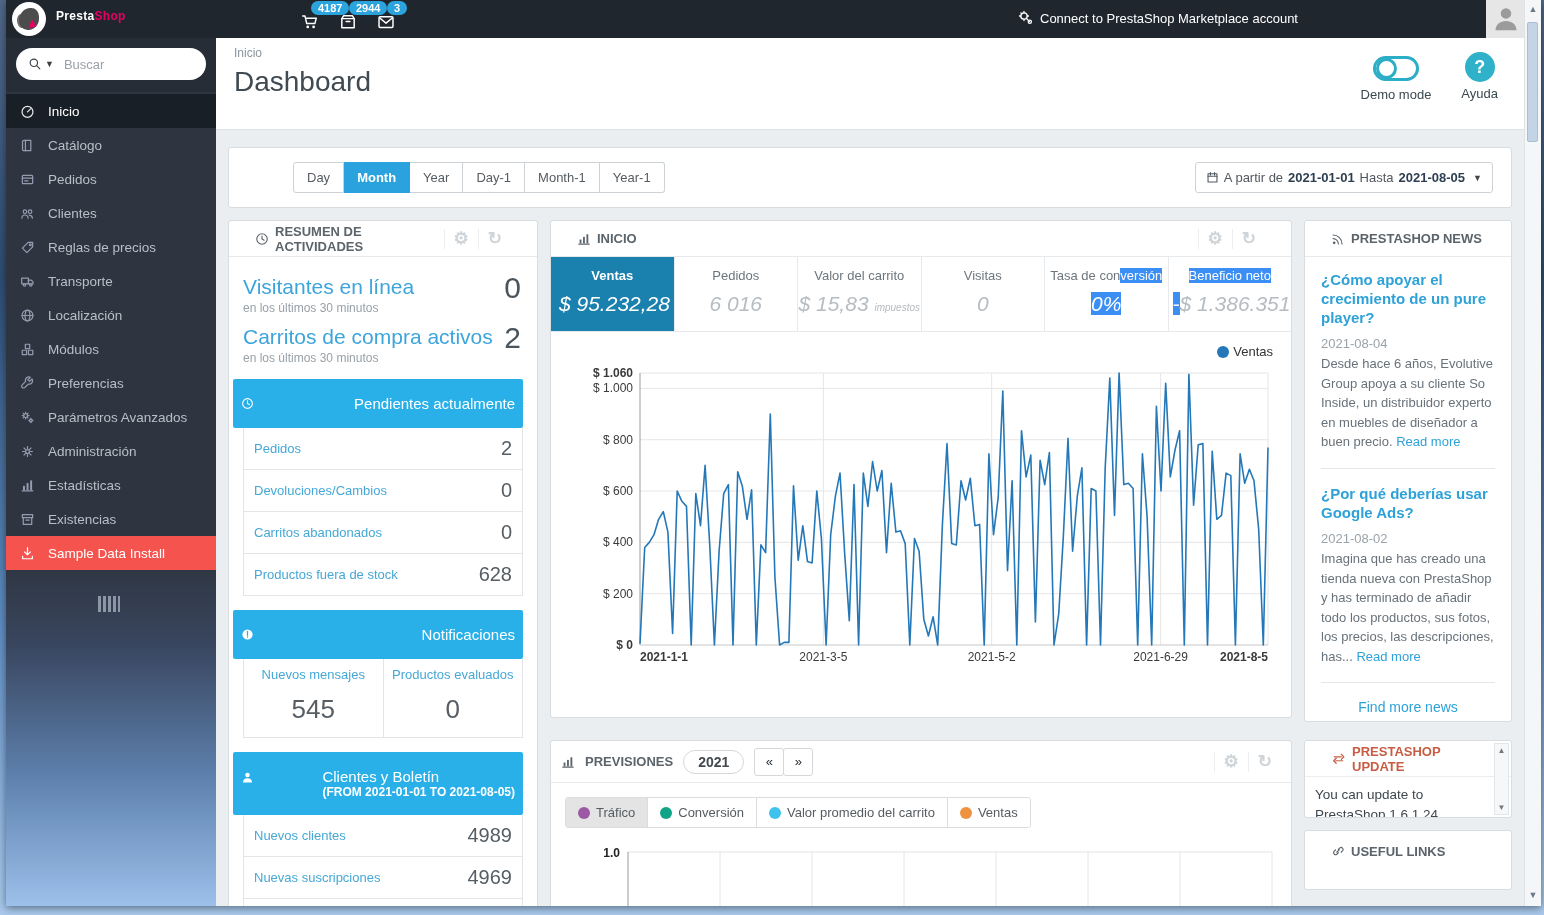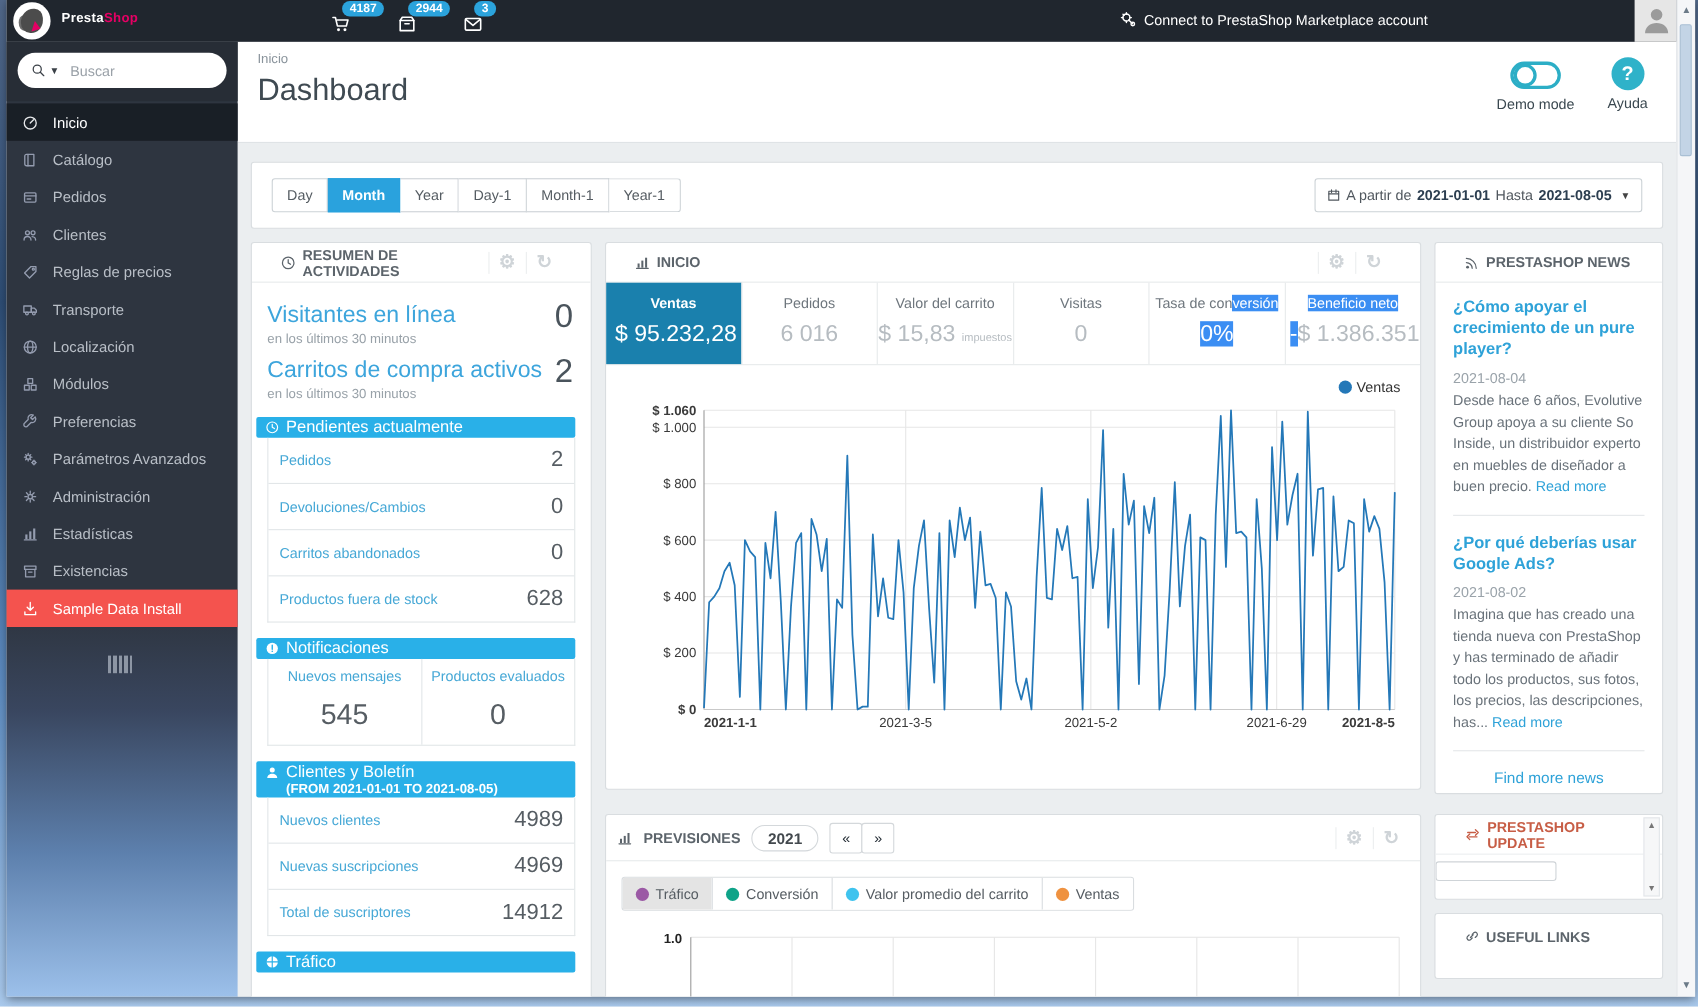--- a/index.html
+++ b/index.html
@@ -12,21 +12,21 @@
   .window { position:absolute; left:6px; top:0; width:1535px; height:906px; background:#ebeef0; box-shadow:0 2px 8px rgba(0,0,0,.45); }
 
   
   .topbar { position:absolute; left:0; top:0; width:100%; height:38px; background:#20262e; color:#fff; z-index:30; }
   .logo { position:absolute; left:6px; top:2px; width:34px; height:34px; border-radius:50%; background:#fff; overflow:hidden; }
   .logo .blob { position:absolute; left:7px; top:6px; width:20px; height:22px; background:#4c4c4c; border-radius:60% 40% 55% 45%; }
   .logo .tail { position:absolute; left:5px; top:12px; width:9px; height:14px; background:#6e6e6e; border-radius:50% 50% 0 60%; }
   .logo .beak { position:absolute; left:18px; top:18px; width:0; height:0; border-left:7px solid #e50064; border-top:5px solid transparent; border-bottom:5px solid transparent; transform:rotate(18deg); }
   .brand { position:absolute; left:50px; top:9px; font-size:12px; font-weight:bold; letter-spacing:.3px; }
   .brand .shop { color:#e50064; }
-  .tb-badges { position:absolute; left:295px; top:7px; display:flex; gap:38px; }
+  .tb-badges { position:absolute; left:295px; top:7px; display:flex; gap:16px; }
   .tb-ic { position:relative; width:22px; height:24px; color:#fff; cursor:pointer; }
   .tb-ic svg { position:absolute; bottom:0; left:0; }
   .badge { position:absolute; top:-6px; left:10px; background:#2ba3dc; color:#fff; font-size:11px; font-weight:bold; padding:1px 7px; border-radius:9px; white-space:nowrap; }
   .quick { position:absolute; left:472px; top:11px; font-size:13px; color:#fff; cursor:pointer;margin-top:28px; }
   .marketplace { position:absolute; left:1012px; top:10px; font-size:13px; color:#fff; display:flex; align-items:center; gap:6px; cursor:pointer; }
   .avatar { position:absolute; right:17px; top:0; width:38px; height:38px; background:#e6e6e6; }
   .avatar svg { margin:3px 0 0 5px; color:#9b9b9b; }
 
   
   .sidebar { position:absolute; left:0; top:38px; width:210px; height:868px;
@@ -50,21 +50,21 @@
   .pageheader { background:#fff; height:92px; border-bottom:1px solid #dfe3e6; position:relative; padding:8px 0 0 18px; }
   .crumb { font-size:12px; color:#8a949c; }
   .ptitle { font-size:28px; color:#3f4a52; margin-top:6px; font-weight:400; }
   .htools { position:absolute; right:26px; top:14px; display:flex; gap:30px; text-align:center; }
   .htool { font-size:13px; color:#3a4850; cursor:pointer; }
   .toggle { width:46px; height:25px; border:3px solid #2caec6; border-radius:14px; margin:4px auto 6px auto; position:relative; }
   .toggle .knob { position:absolute; left:0px; top:-1px; width:21px; height:21px; border:3px solid #2caec6; border-radius:50%; background:#fff; }
   .qmark { width:30px; height:30px; border-radius:50%; background:#2fb2c9; color:#fff; font-weight:bold; font-size:18px; line-height:30px; margin:0 auto 4px auto; }
 
   .filtercard { margin:17px 12px 0 12px; background:#fff; border:1px solid #d9dde0; border-radius:3px; padding:14px 18px; display:flex; justify-content:space-between; align-items:center; }
-  .bgroup { display:flex; }
+  .bgroup { display:flex;margin-left:46px; }
   .bgroup .fb { border:1px solid #ccd2d6; border-left-width:0; background:#fff; color:#555c62; font-size:13px; padding:7px 13px; cursor:pointer; font-family:"Liberation Sans",sans-serif; }
   .bgroup .fb:first-child { border-left-width:1px; border-radius:3px 0 0 3px; }
   .bgroup .fb:last-child { border-radius:0 3px 3px 0; }
   .bgroup .fb.on { background:#2aa2dd; border-color:#2aa2dd; color:#fff; font-weight:bold; }
   .datebtn { border:1px solid #ccd2d6; border-radius:3px; background:#fff; font-size:13px; color:#50575e; padding:7px 10px; display:flex; align-items:center; gap:5px; cursor:pointer; }
   .datebtn b { color:#2c3e50; }
   .datebtn .caret { font-size:9px; color:#444; margin-left:3px; }
 
   .cols { display:flex; gap:12px; margin:12px; align-items:flex-start; }
   .card { background:#fff; border:1px solid #d9dde0; border-radius:3px; overflow:hidden; position:relative; }
@@ -73,41 +73,41 @@
   .hicons { margin-left:auto; display:flex; align-items:center; gap:0; }
   .hicons span { color:#cfd4d8; font-size:17px; padding:0 9px; cursor:pointer; border-left:1px solid #eceeef; line-height:20px; }
 
   
   .col1 { width:310px; }
   .actcard { height:690px; }
   .bigstat { padding:10px 14px 0 14px; position:relative; }
   .bigstat .t { color:#3da5dc; font-size:21px; }
   .bigstat .s { color:#98a1a8; font-size:12px; margin-top:2px; }
   .bigstat .v { position:absolute; right:16px; top:6px; font-size:30px; color:#4a545c; font-weight:300; }
-  .secbar { margin:14px 14px 0 4px; background:#29b0e8; color:#fff; font-size:15px; padding:1px 8px; border-radius:2px; display:flex; align-items:center; gap:6px; }
+  .secbar { margin:14px 14px 0 4px; background:#29b0e8; color:#fff; font-size:15px; padding:16px 8px; border-radius:2px; display:flex; align-items:center; gap:6px;justify-content:space-between; }
   .secbar .sub { display:block; font-size:12px; font-weight:bold; }
   .rows { margin:0 14px; border:1px solid #e2e6e8; border-top:0; }
   .arow { display:flex; align-items:center; justify-content:space-between; padding:9px 10px; border-top:1px solid #e2e6e8; cursor:pointer; }
   .arow:first-child { border-top:0; }
   .arow .l { color:#46a8d6; font-size:13px; }
   .arow .v { color:#565d63; font-size:20px; font-weight:300; }
   .twocol { margin:0 14px; border:1px solid #e2e6e8; border-top:0; display:flex; }
   .tc { flex:1; text-align:center; padding:8px 4px 12px 4px; cursor:pointer; }
   .tc + .tc { border-left:1px solid #e2e6e8; }
   .tc .l { color:#46a8d6; font-size:13px; }
   .tc .v { color:#565d63; font-size:26px; font-weight:300; margin-top:12px; }
 
   
   .col2 { width:742px; }
   .iniciocard { height:498px; }
   .metrics { display:flex; border-bottom:1px solid #e7eaec; }
   .metric { flex:1; height:74px; border-left:1px solid #e7eaec; text-align:center; overflow:hidden; cursor:pointer; }
   .metric:first-child { border-left:0; }
   .metric .lbl { font-size:13px; color:#6e767d; margin-top:11px; white-space:nowrap; }
-  .metric .val { font-size:21px; color:#b6bcc1; font-weight:300; margin-top:9px; white-space:nowrap; }
+  .metric .val { font-size:21px; color:#b6bcc1; font-weight:300; margin-top:9px; white-space:nowrap;font-style:italic; }
   .metric .val small { font-size:10px; }
   .metric.sales { background:#1a80ad; }
   .metric.sales .lbl { color:#fff; font-weight:bold; }
   .metric.sales .val { color:#fff; text-align:left; padding-left:8px; }
   .metric.clipleft .val { text-align:left; padding-left:4px; }
   .sel { background:#3b8ef3; color:#fff; }
   .legend { text-align:right; padding:12px 18px 0 0; font-size:13px; color:#333; }
   .legend .dot { display:inline-block; width:12px; height:12px; border-radius:50%; background:#2478b8; vertical-align:-2px; margin-right:4px; }
   .prevcard { margin-top:22px; height:200px; }
   .prevhead { height:42px; display:flex; align-items:center; gap:10px; padding:0 10px; border-bottom:1px solid #e7eaec; color:#5c646b; font-size:13px; font-weight:bold; }
@@ -667,20 +667,21 @@
         <div class="card updcard">
           <div class="card-h">
             <span class="hic">
                 <svg class="icon" width="15" height="15" viewBox="0 0 16 16" style="stroke-width:1.6">
                   <path d="M3.5 6.2h7.5M11 3.5l2.7 2.7L11 8.9"></path>
                   <path d="M12.5 10.4H5M5.5 7.7L2.8 10.4l2.7 2.7"></path>
                 </svg>
               </span>
             <span>PRESTASHOP UPDATE</span>
           </div>
+          <div class="updbody">You can update to PrestaShop 1.6.1.24</div>
           <div class="updbtn"></div>
           <div class="minibar">
               <span class="up">▲</span>
               <span class="dn">▼</span>
             </div>
         </div>
 
         <div class="card linkscard">
           <div class="card-h" style="border-bottom:0;height:40px;">
             <span class="hic">

